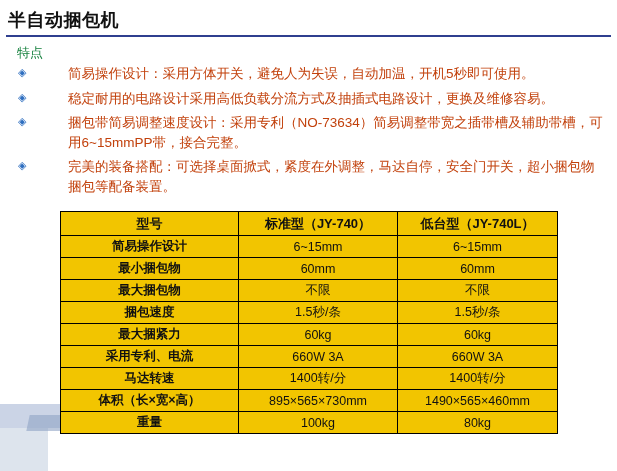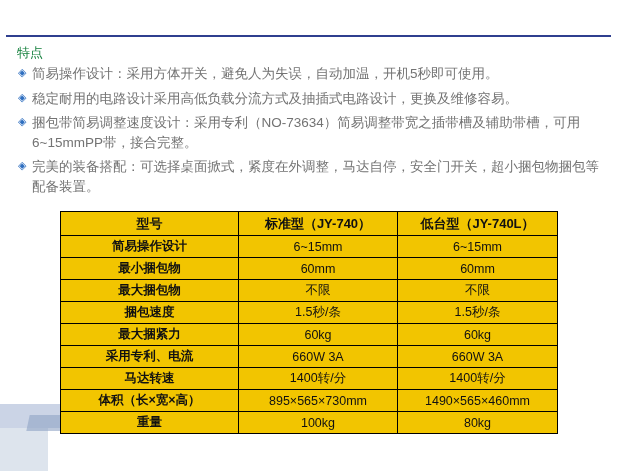--- a/index.html
+++ b/index.html
@@ -61,21 +61,22 @@
     width: 14px;
     padding-top: 3px;
     font-size: 11px;
     color: #2f6fc0;
     line-height: 1;
   }
   .bullet-text {
     flex: 1 1 auto;
     font-size: 13.5px;
     line-height: 1.45;
-    color: #737373;
+    color: #c2410c;
+    margin-left: 36px;
   }
 
   
   .deco-a {
     position: absolute;
     left: 0px;
     top: 404px;
     width: 62px;
     height: 24px;
     background: #b9c6dd;
@@ -130,20 +131,21 @@
   }
   col.c1 { width: 178px; }
   col.c2 { width: 159px; }
   col.c3 { width: 160px; }
 </style>
 </head>
 <body>
 
 <div class="page">
 
+  <div class="title">半自动捆包机</div>
   <div class="title-rule"></div>
   <div class="subtitle">特点</div>
 
   <div class="bullets">
     <div class="bullet">
       <span class="bullet-marker">◈</span>
       <span class="bullet-text">简易操作设计：采用方体开关，避免人为失误，自动加温，开机5秒即可使用。</span>
     </div>
     <div class="bullet">
       <span class="bullet-marker">◈</span>

